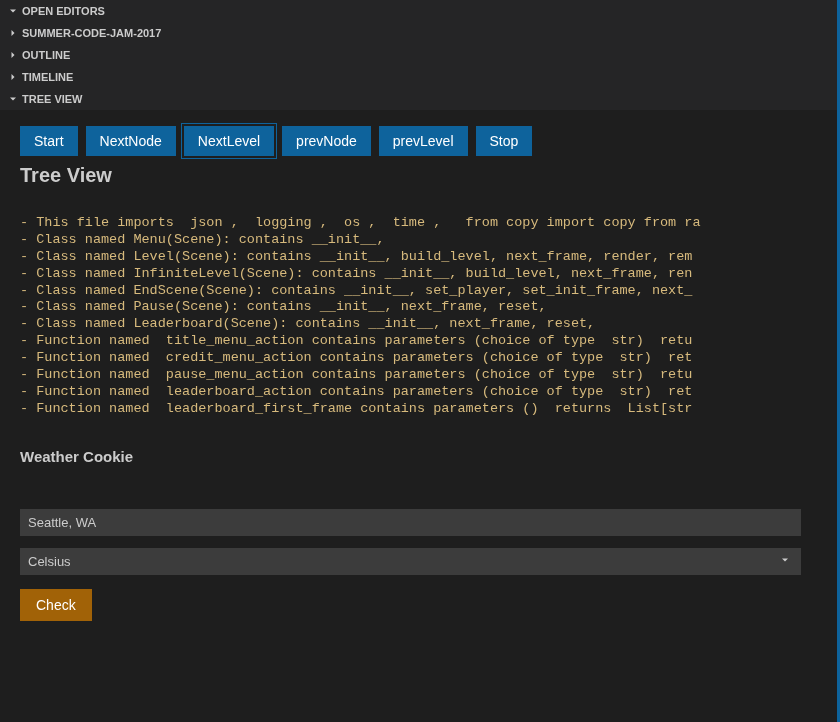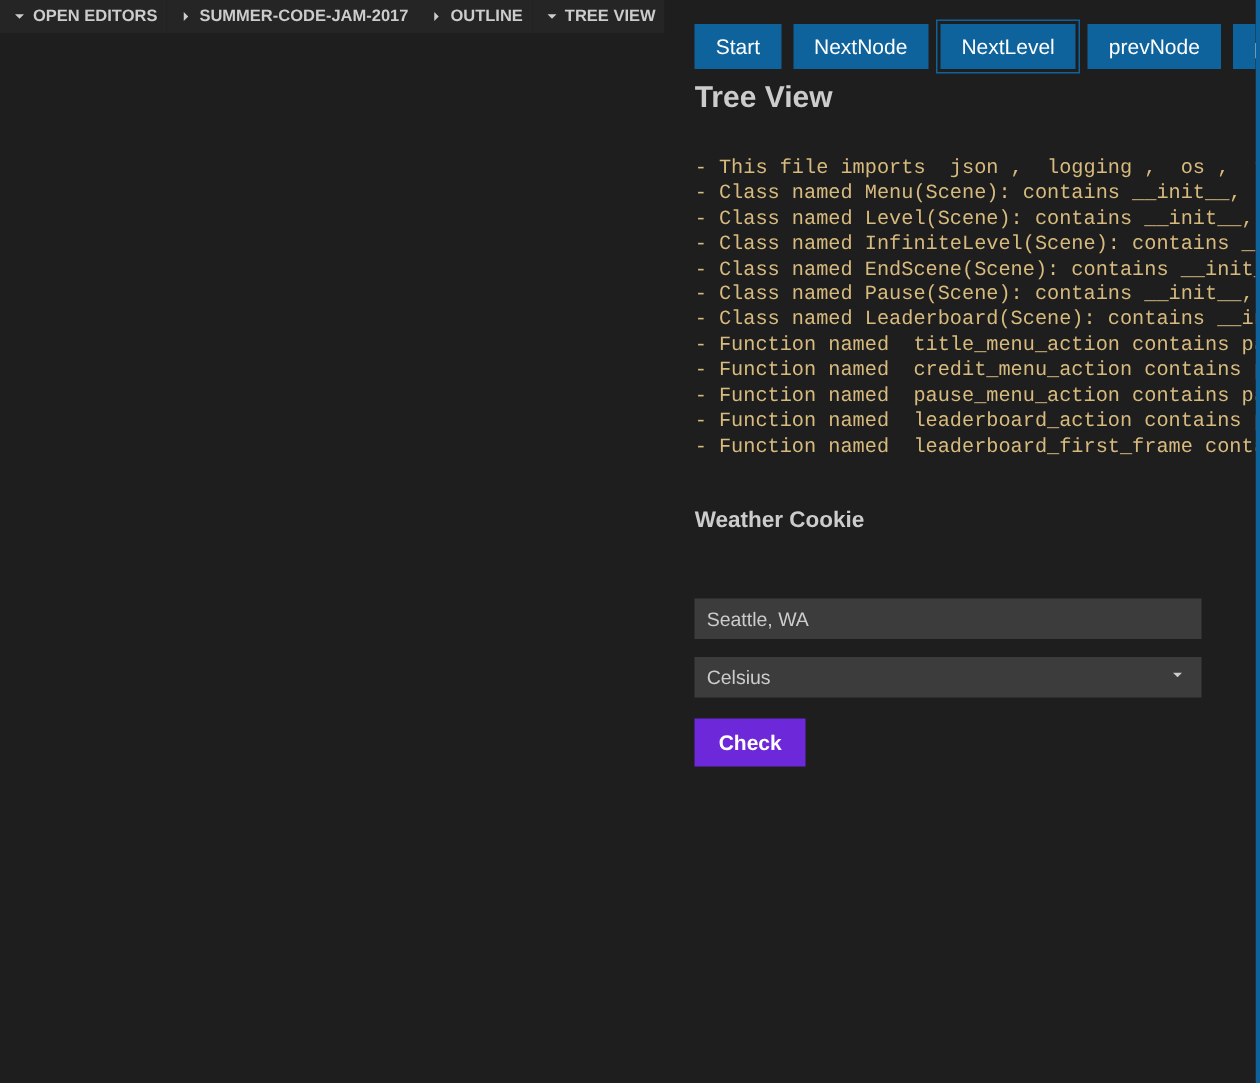--- a/index.html
+++ b/index.html
@@ -6,20 +6,21 @@
   html, body {
     width: 840px;
     height: 722px;
     background: #1e1e1e;
     font-family: "Segoe UI", Arial, sans-serif;
     color: #cccccc;
     overflow: hidden;
   }
   .root {
     display: flex;
+    flex-direction: column;
     height: 100%;
     border-right: 3px solid #0e639c;
   }
   .section-header {
     display: flex;
     align-items: center;
     height: 22px;
     padding: 0 6px;
     font-size: 11px;
     font-weight: 700;
@@ -120,27 +121,26 @@
     display:flex;
     align-items:center;
     justify-content:space-between;
     margin-bottom:14px;
     cursor:pointer;
     gap:48px;
   }
   .select-wrap .dd { width:14px; height:14px; display:inline-flex; }
   .select-wrap .dd svg { width:12px; height:12px; fill:#cccccc; }
   .check-btn {
-    background:#6d28d9;
+    background:#a16207;
     color:#fff;
     border:none;
     padding:8px 16px;
     font-size:14px;
     cursor:pointer;
-    font-weight:bold;
   }
 </style>
 </head>
 <body>
 
 <div class="root">
 
   <div class="section-header">
     <span class="chev">
       <svg viewBox="0 0 16 16">
@@ -159,20 +159,28 @@
     </span>
     <span>SUMMER-CODE-JAM-2017</span>
   </div>
   <div class="section-header">
     <span class="chev">
       <svg viewBox="0 0 16 16">
           <path d="M6 4l4 4-4 4z"></path>
         </svg>
     </span>
     <span>OUTLINE</span>
+  </div>
+  <div class="section-header">
+    <span class="chev">
+      <svg viewBox="0 0 16 16">
+          <path d="M6 4l4 4-4 4z"></path>
+        </svg>
+    </span>
+    <span>TIMELINE</span>
   </div>
   <div class="section-header">
     <span class="chev">
       <svg viewBox="0 0 16 16">
           <path d="M4 6l4 4 4-4z"></path>
         </svg>
     </span>
     <span>TREE VIEW</span>
   </div>
 

